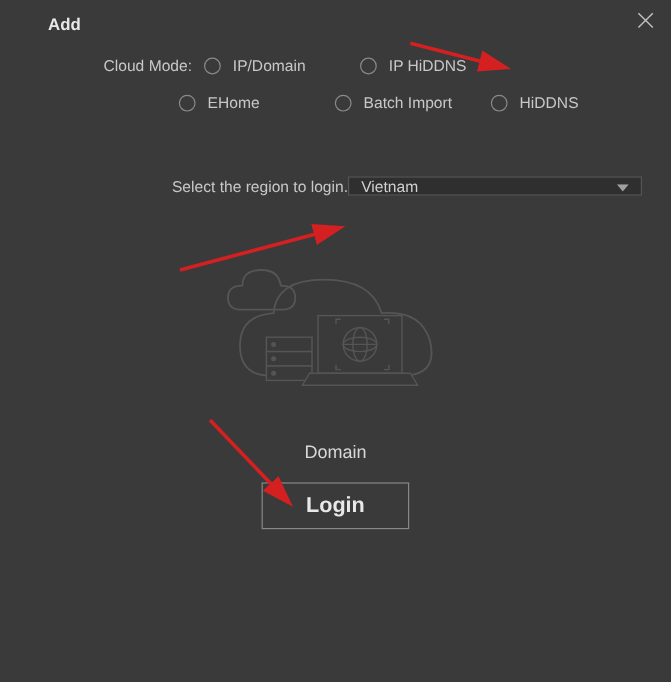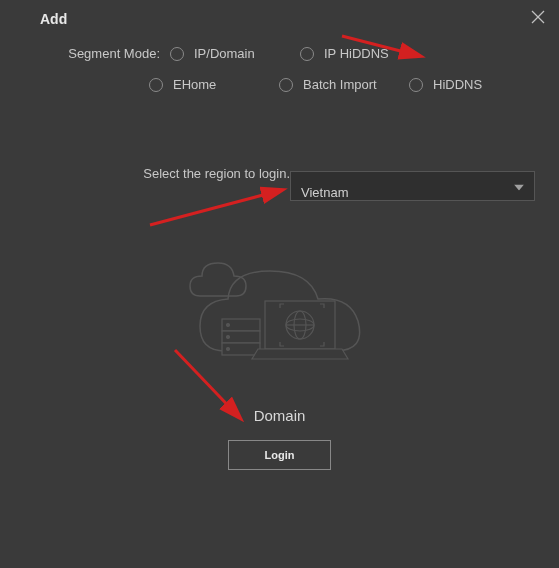--- a/index.html
+++ b/index.html
@@ -87,30 +87,29 @@
   .region-label {
     width: 270px;
     text-align: right;
     padding-left: 48px;
     font-size: 13px;
     color: #c8c8c8;
   }
   .dropdown {
     position: relative;
     width: 245px;
-    height: 30px;
+    height: 16px;
     background: #2f2f2f;
     border: 1px solid #555;
     display: flex;
-    align-items: flex-end;
+    align-items: flex-start;
     padding: 0 10px;
     font-size: 13px;
     color: #d0d0d0;
     cursor: pointer;
-    margin-top: 25px;
   }
   .chevron {
     position: absolute;
     right: 10px;
     top: 50%;
     transform: translateY(-50%);
   }
   .illustration {
     display: flex;
     justify-content: center;
@@ -123,21 +122,21 @@
   .welcome-text {
     font-size: 15px;
     color: #d8d8d8;
     margin-bottom: 16px;
   }
   .login-btn {
     display: inline-block;
     border: 1px solid #888;
     background: #3a3a3a;
     color: #e8e8e8;
-    font-size: 11px;
+    font-size: 18px;
     font-weight: bold;
     padding: 8px 36px;
     cursor: pointer;
     text-align: center;
   }
   .arrow {
     position: absolute;
     pointer-events: none;
   }
 </style>
@@ -149,21 +148,21 @@
   <div class="close-icon">
     <svg width="14" height="14" viewBox="0 0 14 14">
       <line x1="1" y1="1" x2="13" y2="13" stroke="#c0c0c0" stroke-width="1.2"></line>
       <line x1="13" y1="1" x2="1" y2="13" stroke="#c0c0c0" stroke-width="1.2"></line>
     </svg>
   </div>
 </div>
 
 <div class="section-modes">
   <div class="row">
-    <div class="row-label">Segment Mode:</div>
+    <div class="row-label">Cloud Mode:</div>
     <div class="radio-group">
       <div class="radio-item">
         <span class="radio-circle"></span>
         <span>IP/Domain</span>
       </div>
       <div class="radio-item">
         <span class="radio-circle"></span>
         <span>IP HiDDNS</span>
       </div>
     </div>

